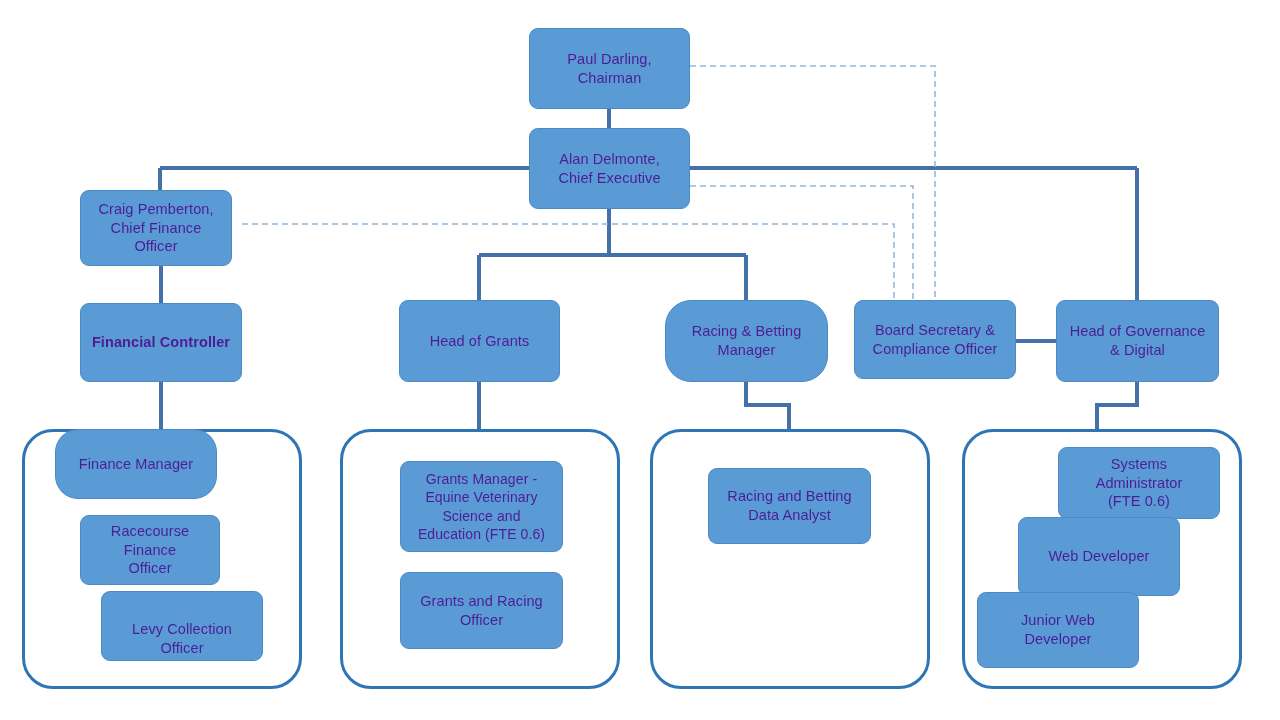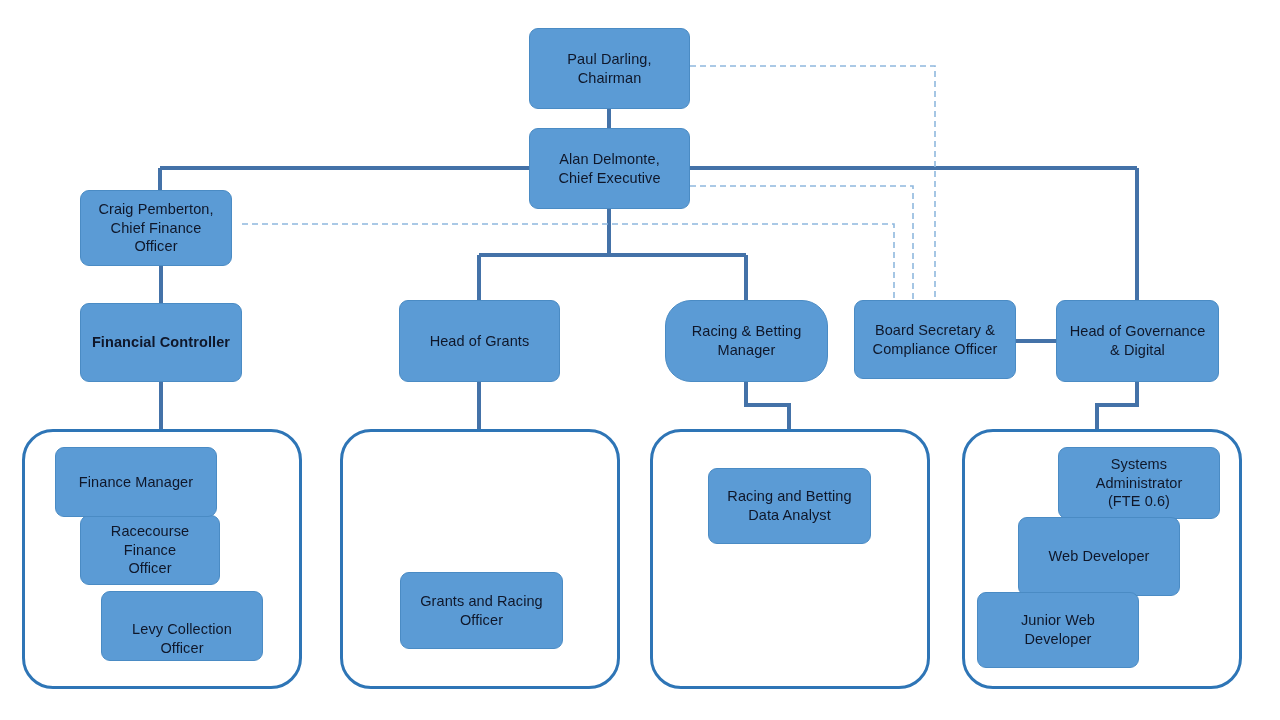--- a/index.html
+++ b/index.html
@@ -20,21 +20,21 @@
     z-index:1;pointer-events:none;
   }
   
   .node{
     position:absolute;
     z-index:3;
     box-sizing:border-box;
     background:#5B9BD5;
     border:1px solid #4A8BC4;
     border-radius:9px;
-    color:#0f172a;
+    color:#4c1d95;
     display:flex;
     align-items:center;
     justify-content:center;
     text-align:center;
     line-height:1.30;
     font-size:14.5px;
     padding:2px 7px;
     letter-spacing:.1px;
   }
   .node span{display:block;width:100%;}
@@ -144,40 +144,48 @@
 
   <div class="node" style="left:1056px;top:300px;width:163px;height:82px;">
     <span>
       <span>Head of Governance</span>
       <span>&amp; Digital</span>
     </span>
   </div>
 
   <div class="group" style="left:22px;top:429px;width:280px;height:260px;"></div>
 
-  <div class="node card s1" style="left:55px;top:447px;width:162px;height:70px;">
+  <div class="node card s1" style="left:55px;top:429px;width:162px;height:70px;border-radius:23px;">
     <span>Finance Manager</span>
   </div>
 
   <div class="node card s2" style="left:80px;top:515px;width:140px;height:70px;">
     <span>
       <span>Racecourse Finance</span>
       <span>Officer</span>
     </span>
   </div>
 
   <div class="node card s3" style="left:101px;top:591px;width:162px;height:70px;">
     <span>
       <span>Levy Collection</span>
       <span>Officer</span>
     </span>
   </div>
 
   <div class="group" style="left:340px;top:429px;width:280px;height:260px;"></div>
 
+  <div class="node card" style="left:400px;top:461px;width:163px;height:91px;font-size:14px;">
+    <span>
+      <span>Grants Manager -</span>
+      <span>Equine Veterinary</span>
+      <span>Science and</span>
+      <span>Education (FTE 0.6)</span>
+    </span>
+  </div>
 
   <div class="node card" style="left:400px;top:572px;width:163px;height:77px;">
     <span>
       <span>Grants and Racing</span>
       <span>Officer</span>
     </span>
   </div>
 
   <div class="group" style="left:650px;top:429px;width:280px;height:260px;"></div>
 

